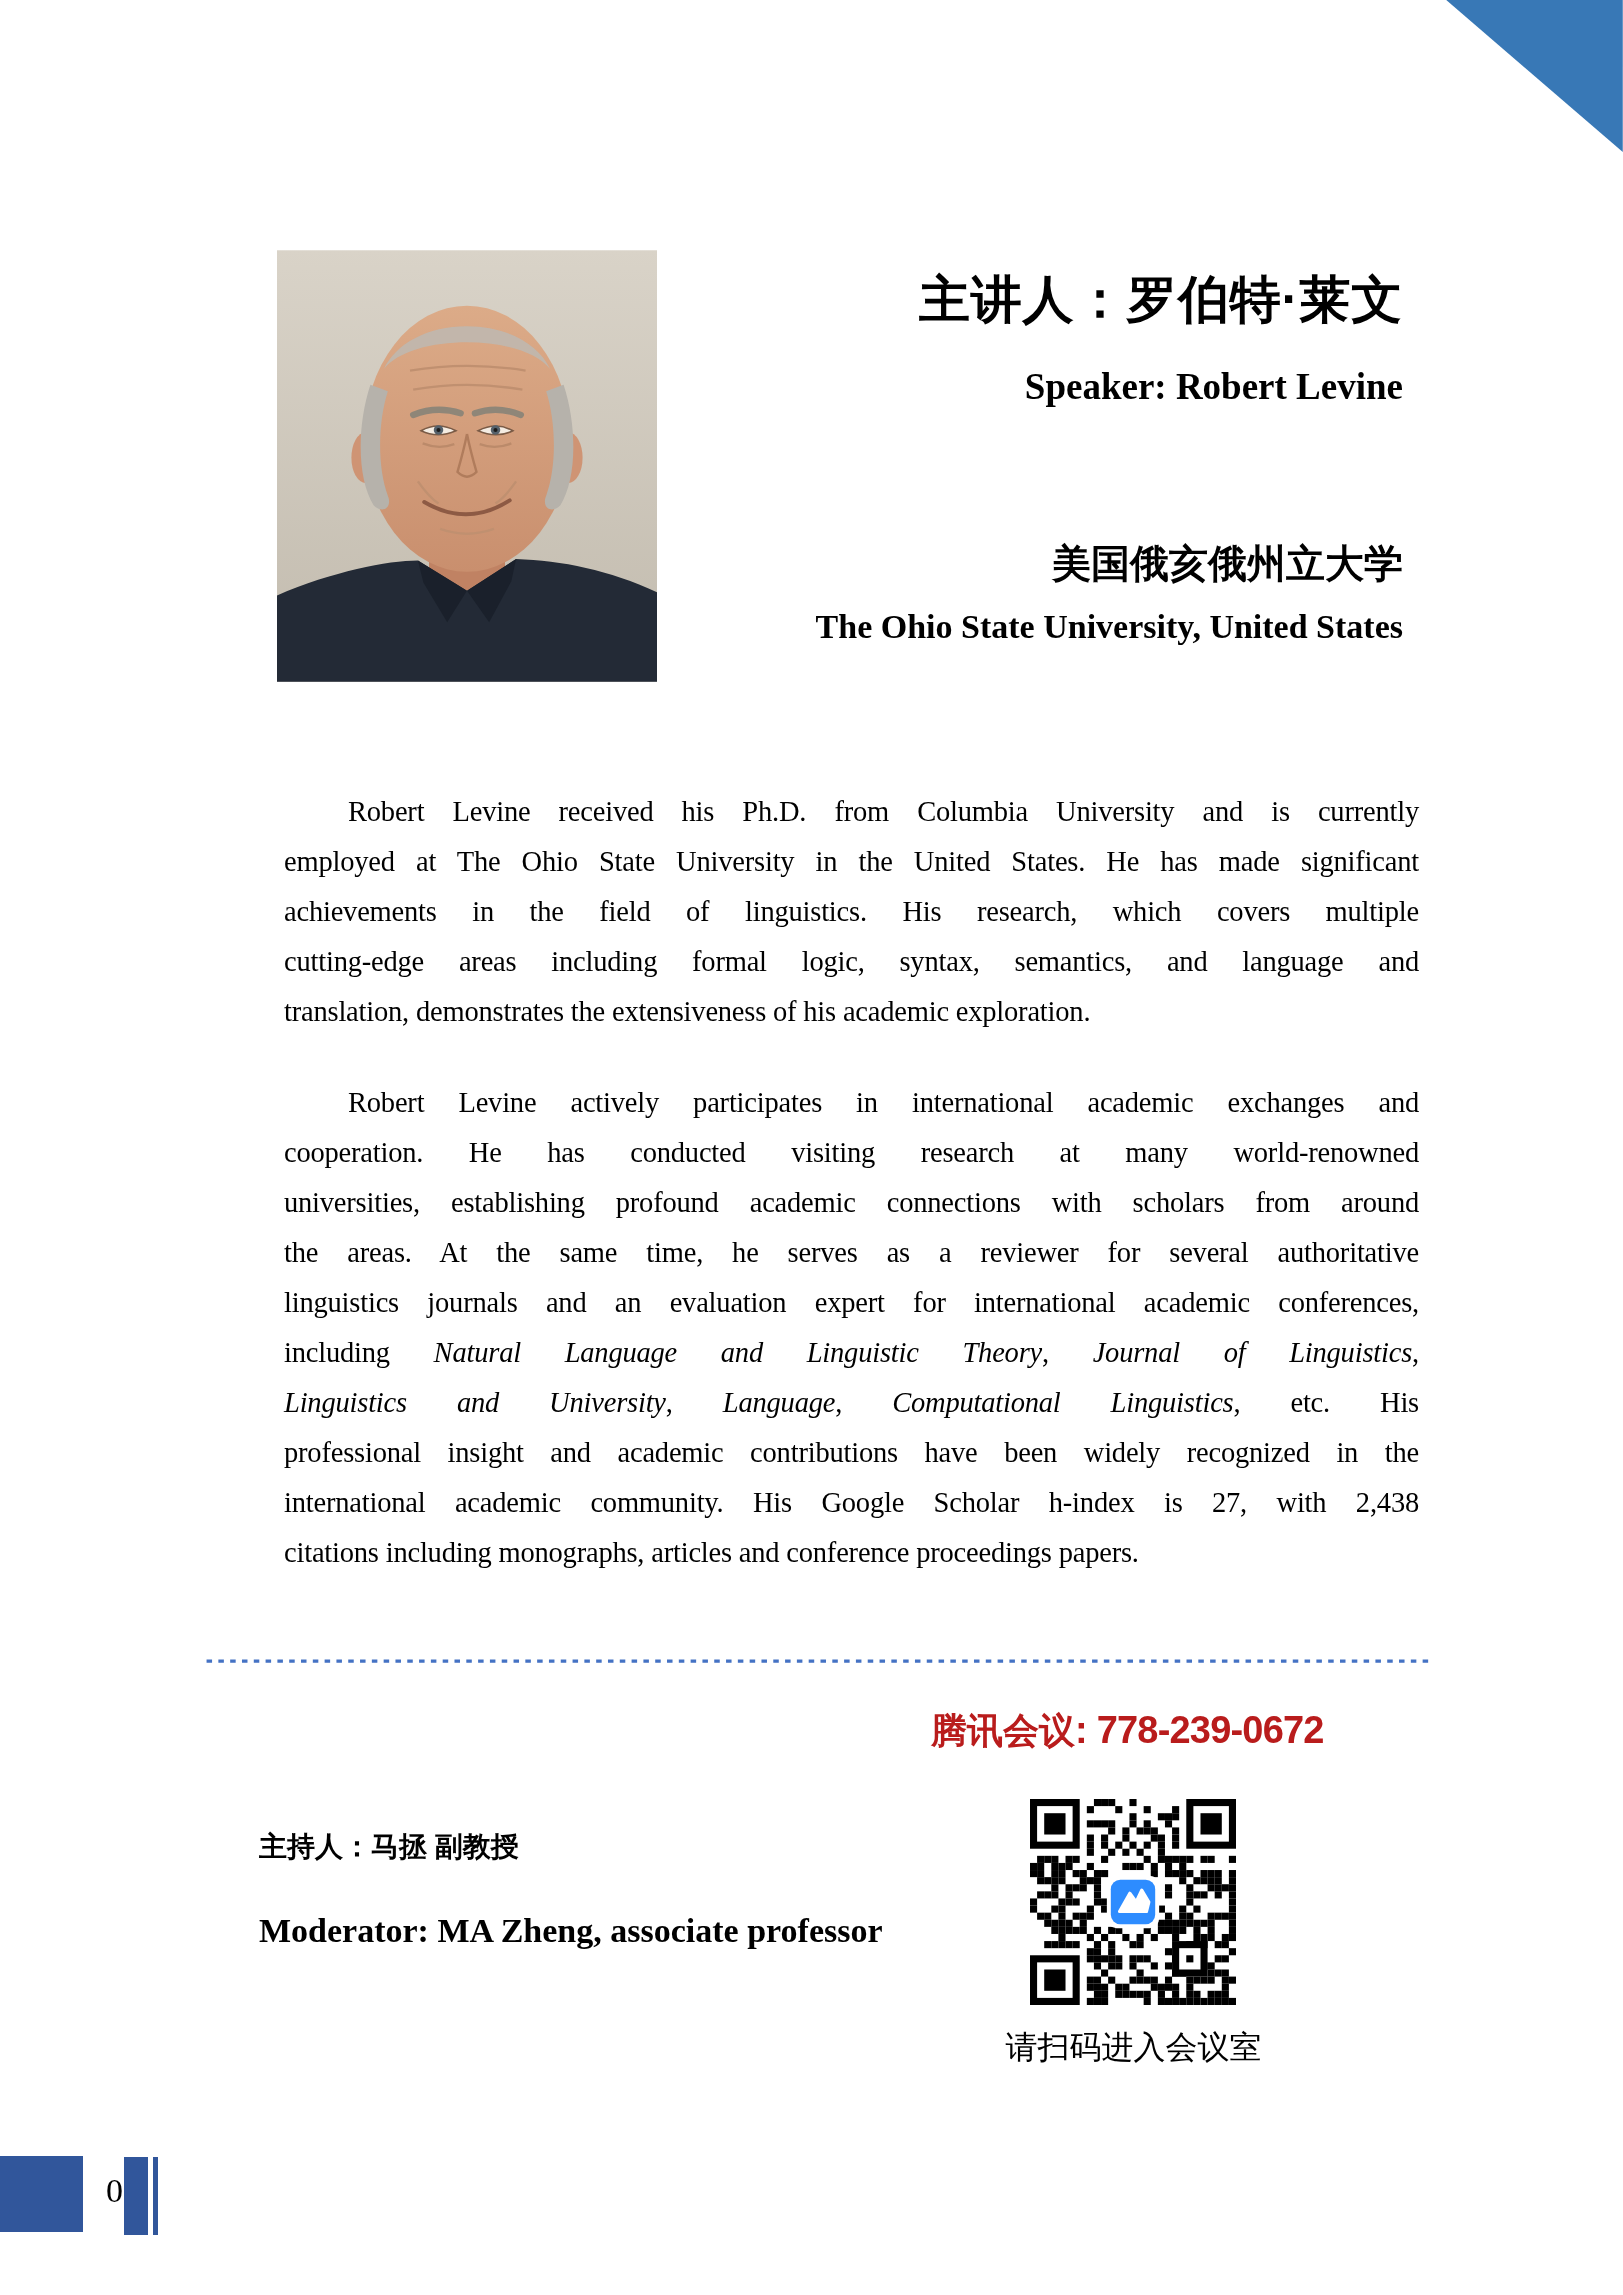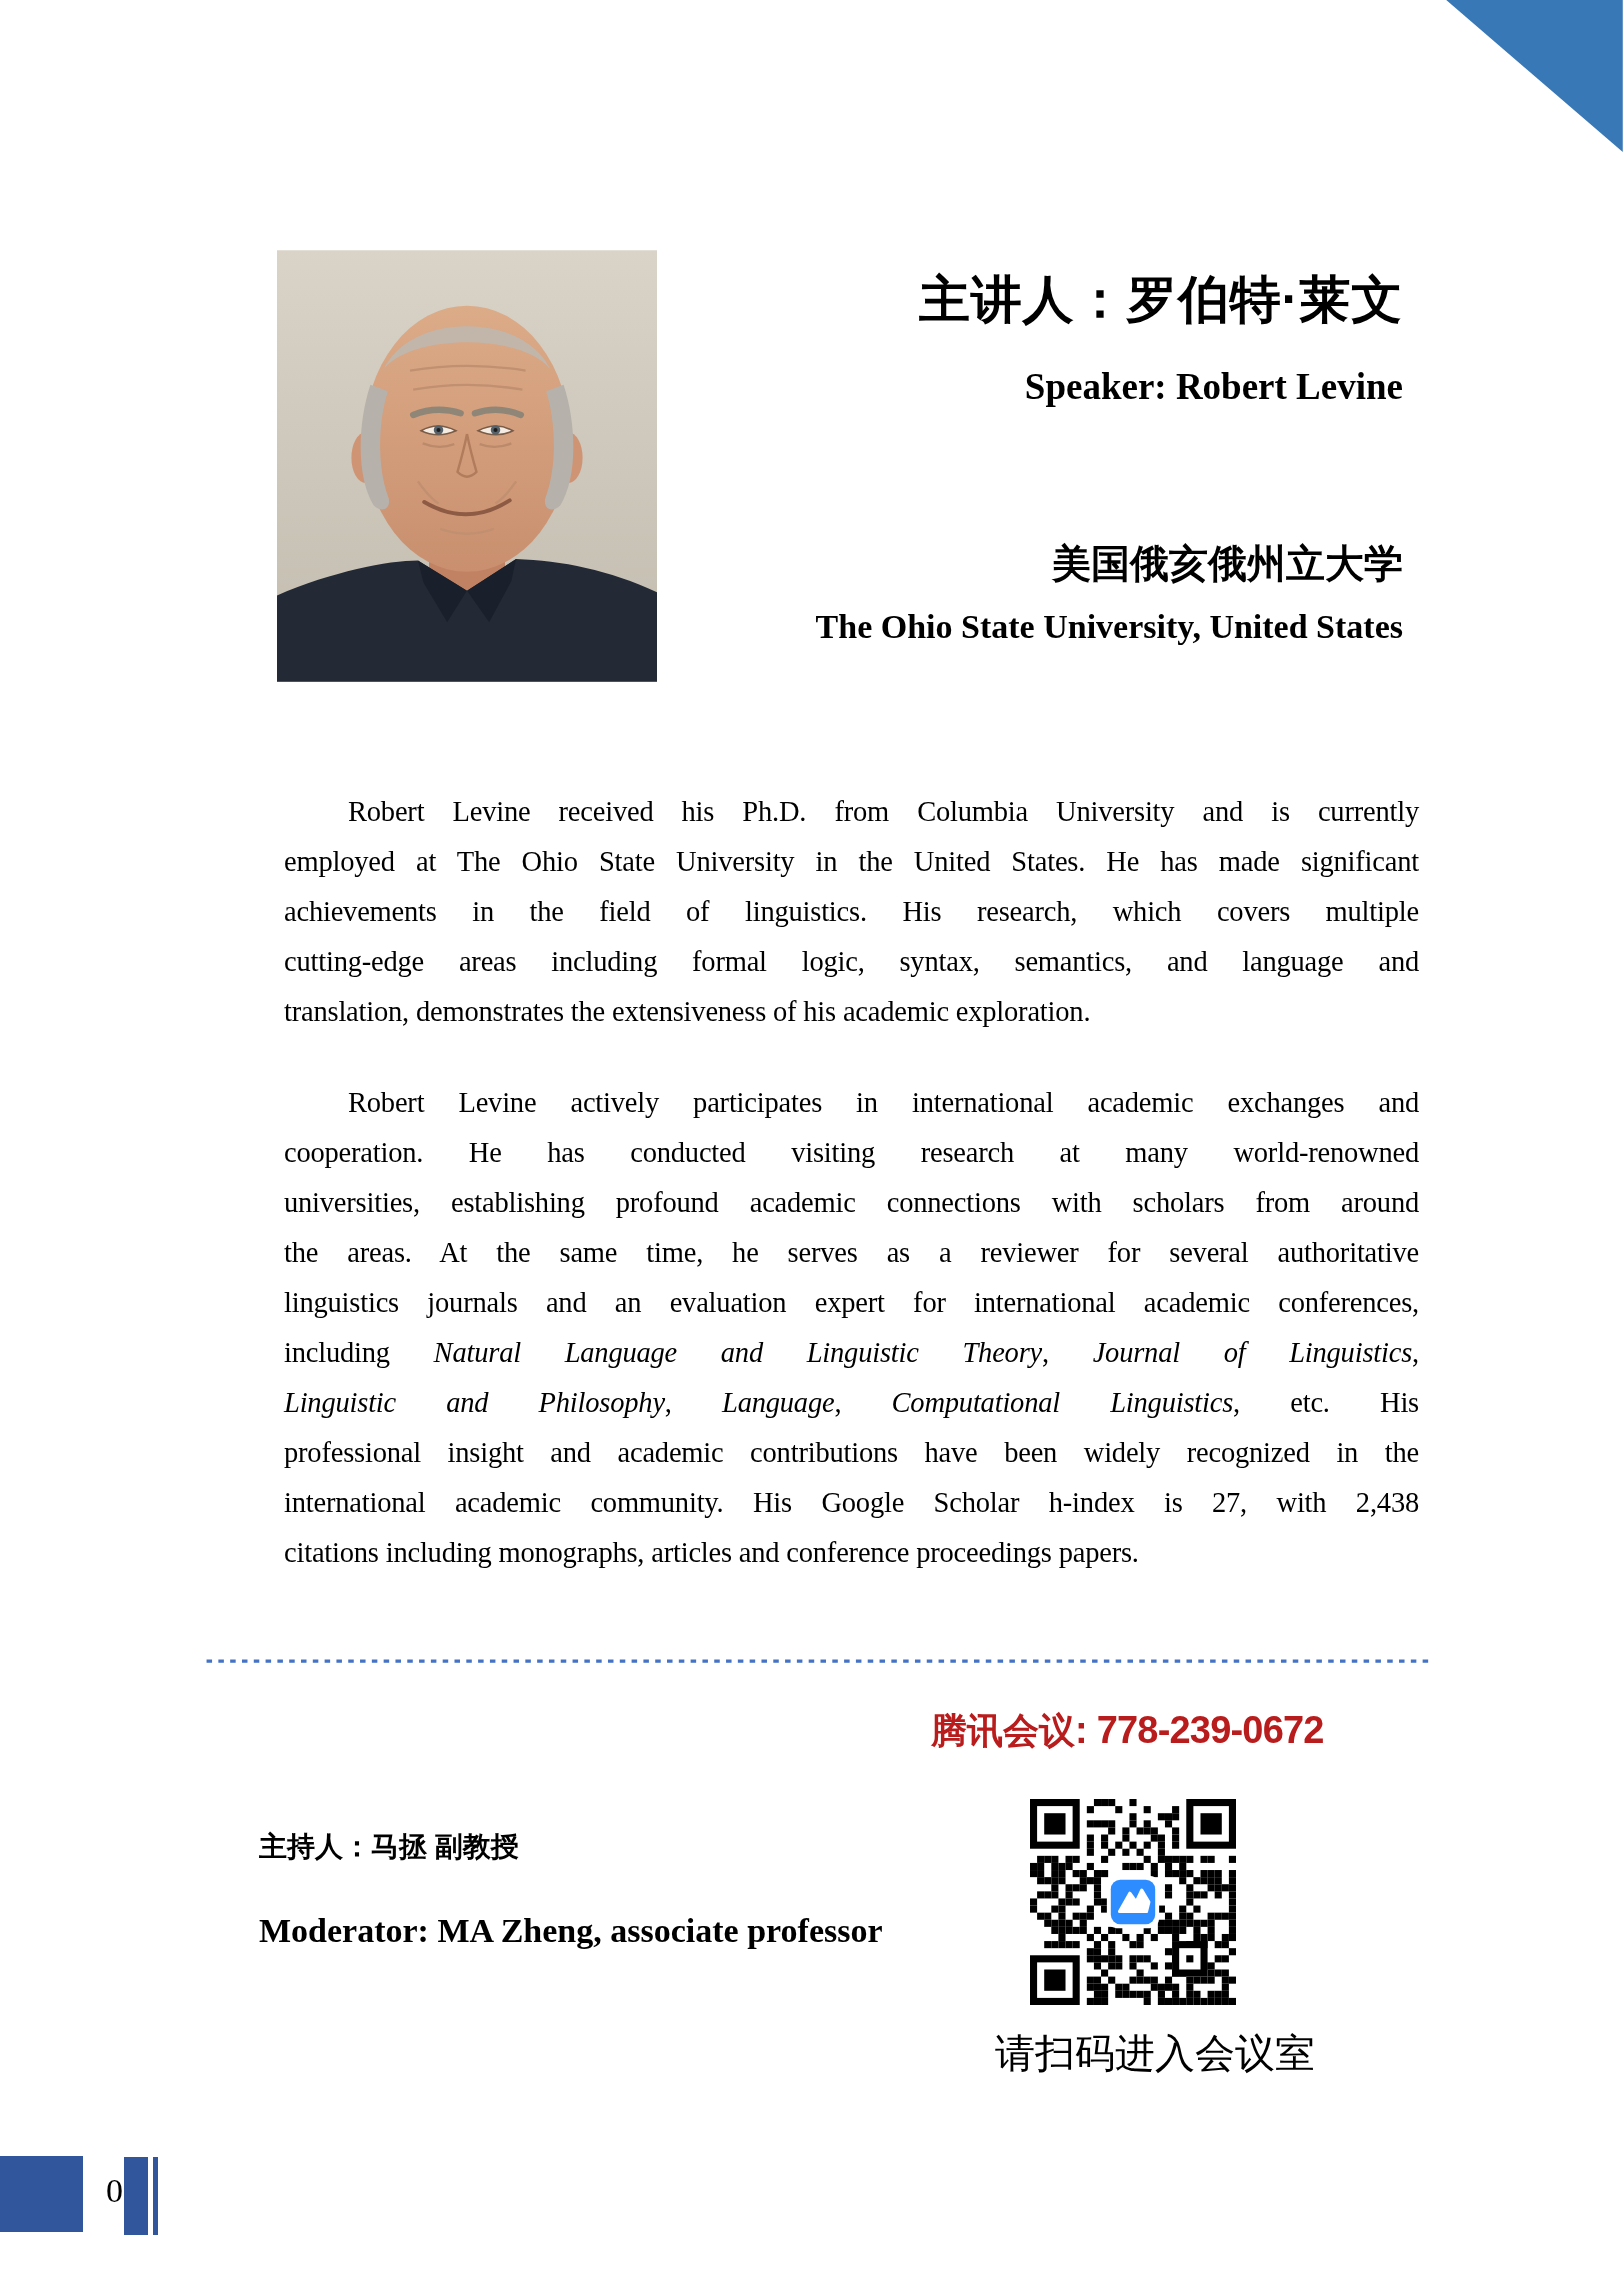--- a/index.html
+++ b/index.html
@@ -30,21 +30,21 @@
   
   .divider{left:202px;top:1658px;}
   
   .meeting{left:931px;top:1707px;white-space:nowrap;color:#b91c1c;}
   .meeting .cn{font-weight:bold;font-size:36px;font-family:"Liberation Serif",serif;}
   .meeting .num{font-weight:bold;font-size:38px;font-family:"Liberation Sans",sans-serif;letter-spacing:-0.8px;}
   .mod-cn{left:259px;top:1828px;font-family:"Liberation Sans",sans-serif;font-weight:bold;font-size:28px;white-space:nowrap;color:#000;}
   .mod-en{left:259px;top:1912px;font-weight:bold;font-size:34px;white-space:nowrap;color:#000;}
   
   .qr{left:1030px;top:1799px;width:206px;height:206px;}
-  .qr-hint{left:995px;top:2026px;width:277px;text-align:center;font-size:40px;white-space:nowrap;color:#000;}
+  .qr-hint{left:995px;top:2026px;width:277px;text-align:center;font-size:32px;white-space:nowrap;color:#000;}
   
   .f-rect{left:0;top:2156px;width:83px;height:76px;}
   .f-num{left:84px;top:2172px;width:56px;text-align:right;font-size:34px;color:#000;}
   .f-bar1{left:124px;top:2157px;width:24px;height:78px;}
   .f-bar2{left:153px;top:2157px;width:4.8px;height:78px;}
   .navy{background:#31569B;}
   
   .corner{right:0;top:0;width:177px;height:152px;}
 </style>
 </head>
@@ -118,21 +118,21 @@
   <div class="line last">translation, demonstrates the extensiveness of his academic exploration.</div>
 </div>
 
 <div class="abs bio p2">
   <div class="line first">Robert Levine actively participates in international academic exchanges and</div>
   <div class="line">cooperation. He has conducted visiting research at many world-renowned</div>
   <div class="line">universities, establishing profound academic connections with scholars from around</div>
   <div class="line">the areas. At the same time, he serves as a reviewer for several authoritative</div>
   <div class="line">linguistics journals and an evaluation expert for international academic conferences,</div>
   <div class="line"><span>including </span><span class="it">Natural Language and Linguistic Theory</span><span>, </span><span class="it">Journal of Linguistics</span><span>,</span></div>
-  <div class="line"><span class="it">Linguistic and Philosophy</span><span>, </span><span class="it">Language</span><span>, </span><span class="it">Computational Linguistics</span><span>, etc. His</span></div>
+  <div class="line"><span class="it">Linguistics and University</span><span>, </span><span class="it">Language</span><span>, </span><span class="it">Computational Linguistics</span><span>, etc. His</span></div>
   <div class="line">professional insight and academic contributions have been widely recognized in the</div>
   <div class="line">international academic community. His Google Scholar h-index is 27, with 2,438</div>
   <div class="line last">citations including monographs, articles and conference proceedings papers.</div>
 </div>
 
 <svg class="abs divider" width="1237" height="6.3" viewBox="0 0 1560 8">
   <line x1="0" y1="4" x2="1560" y2="4" stroke="#4472C4" stroke-width="4" stroke-dasharray="7 8"></line>
 </svg>
 
 <div class="abs meeting">

